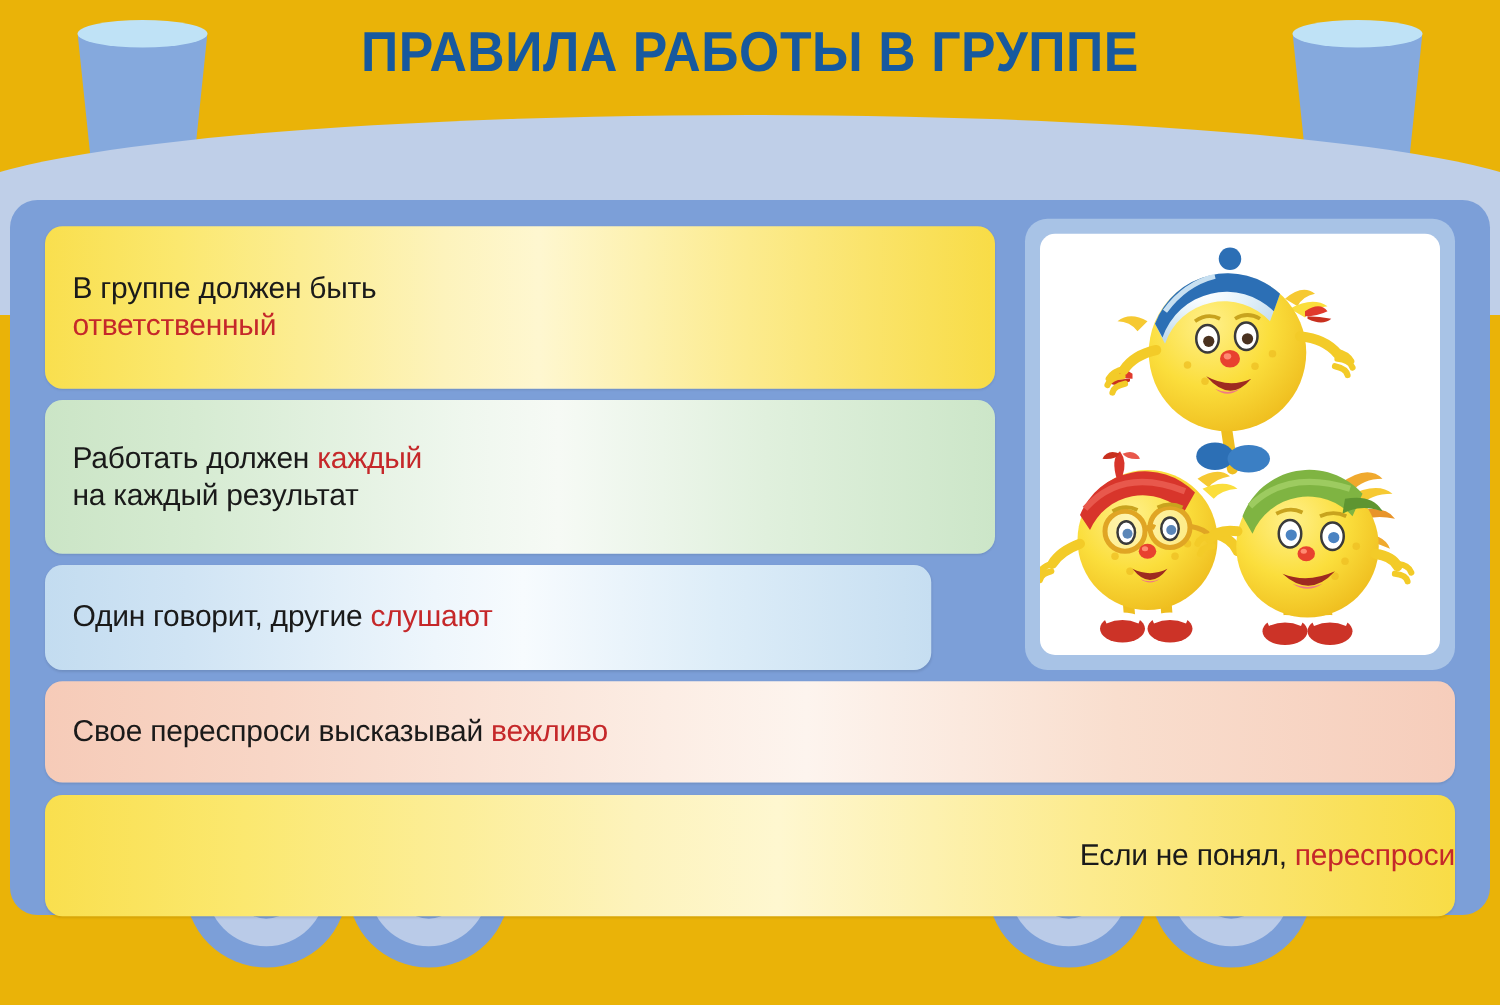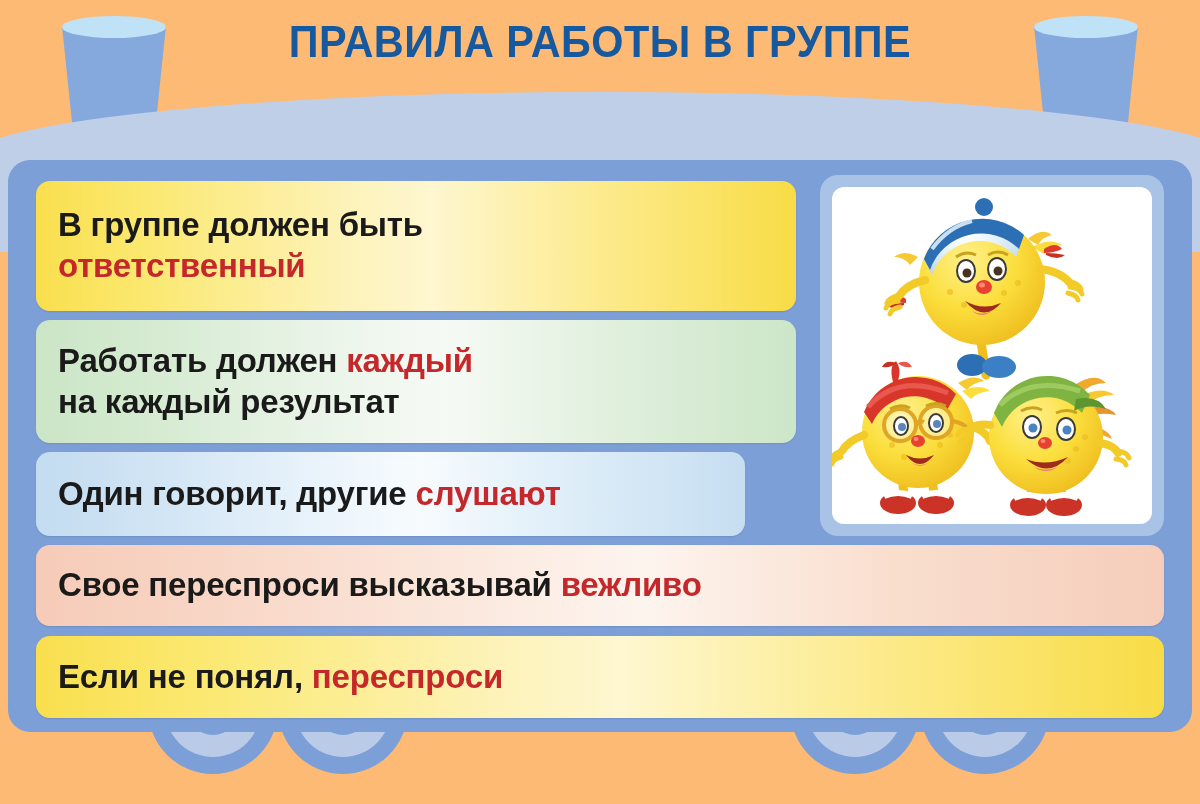--- a/index.html
+++ b/index.html
@@ -8,21 +8,21 @@
     background: #ffffff;
   }
   body {
     font-family: "Liberation Sans", sans-serif;
   }
   #poster {
     position: relative;
     width: 1200px;
     height: 804px;
     overflow: hidden;
-    background: #fdba74;
+    background: #eab308;
   }
 
   
   .title {
     position: absolute;
     left: 0;
     top: 16px;
     width: 1200px;
     text-align: center;
     font-size: 45px;
@@ -133,22 +133,22 @@
     border-radius: 14px;
     box-sizing: border-box;
     padding: 0 0 0 22px;
     display: flex;
     flex-direction: column;
     justify-content: center;
     pointer-events: auto;
     box-shadow: 0 1px 2px rgba(0,0,0,0.10);
   }
   .rule .line {
-    font-size: 33px;
-    font-weight: bold;
+    font-size: 24px;
+    font-weight: normal;
     line-height: 1.24;
     color: #1A1A1A;
     white-space: nowrap;
     letter-spacing: -0.2px;
   }
   .rule .hl { color: #C5282A; margin-top: 27px; }
 
   .rule-yellow {
     background: linear-gradient(to right,
       #F9DF4E 0%, #FBE86F 14%, #FDF3BC 42%, #FEF7D0 52%, #FCEB8E 74%, #F8DC46 100%);
@@ -163,21 +163,21 @@
   }
   .rule-pink {
     background: linear-gradient(to right,
       #F6CBB8 0%, #F8D6C6 16%, #FCEDE4 44%, #FDF4EE 54%, #F9DECE 76%, #F6CDBB 100%);
   }
 
   .rule-1 { left: 36px; top: 181px; width: 760px; height: 130px; }
   .rule-2 { left: 36px; top: 320px; width: 760px; height: 123px; }
   .rule-3 { left: 36px; top: 452px; width: 709px; height: 84px; }
   .rule-4 { left: 36px; top: 545px; width: 1128px; height: 81px; }
-  .rule-5 { left: 36px; top: 636px; width: 1128px; height: 82px; }
+  .rule-5 { left: 36px; top: 636px; width: 1128px; height: 97px; text-align: right; }
 
   
   .illus-frame {
     position: absolute;
     left: 820px;
     top: 175px;
     width: 344px;
     height: 361px;
     background: #A8C3E6;
     border-radius: 18px;

